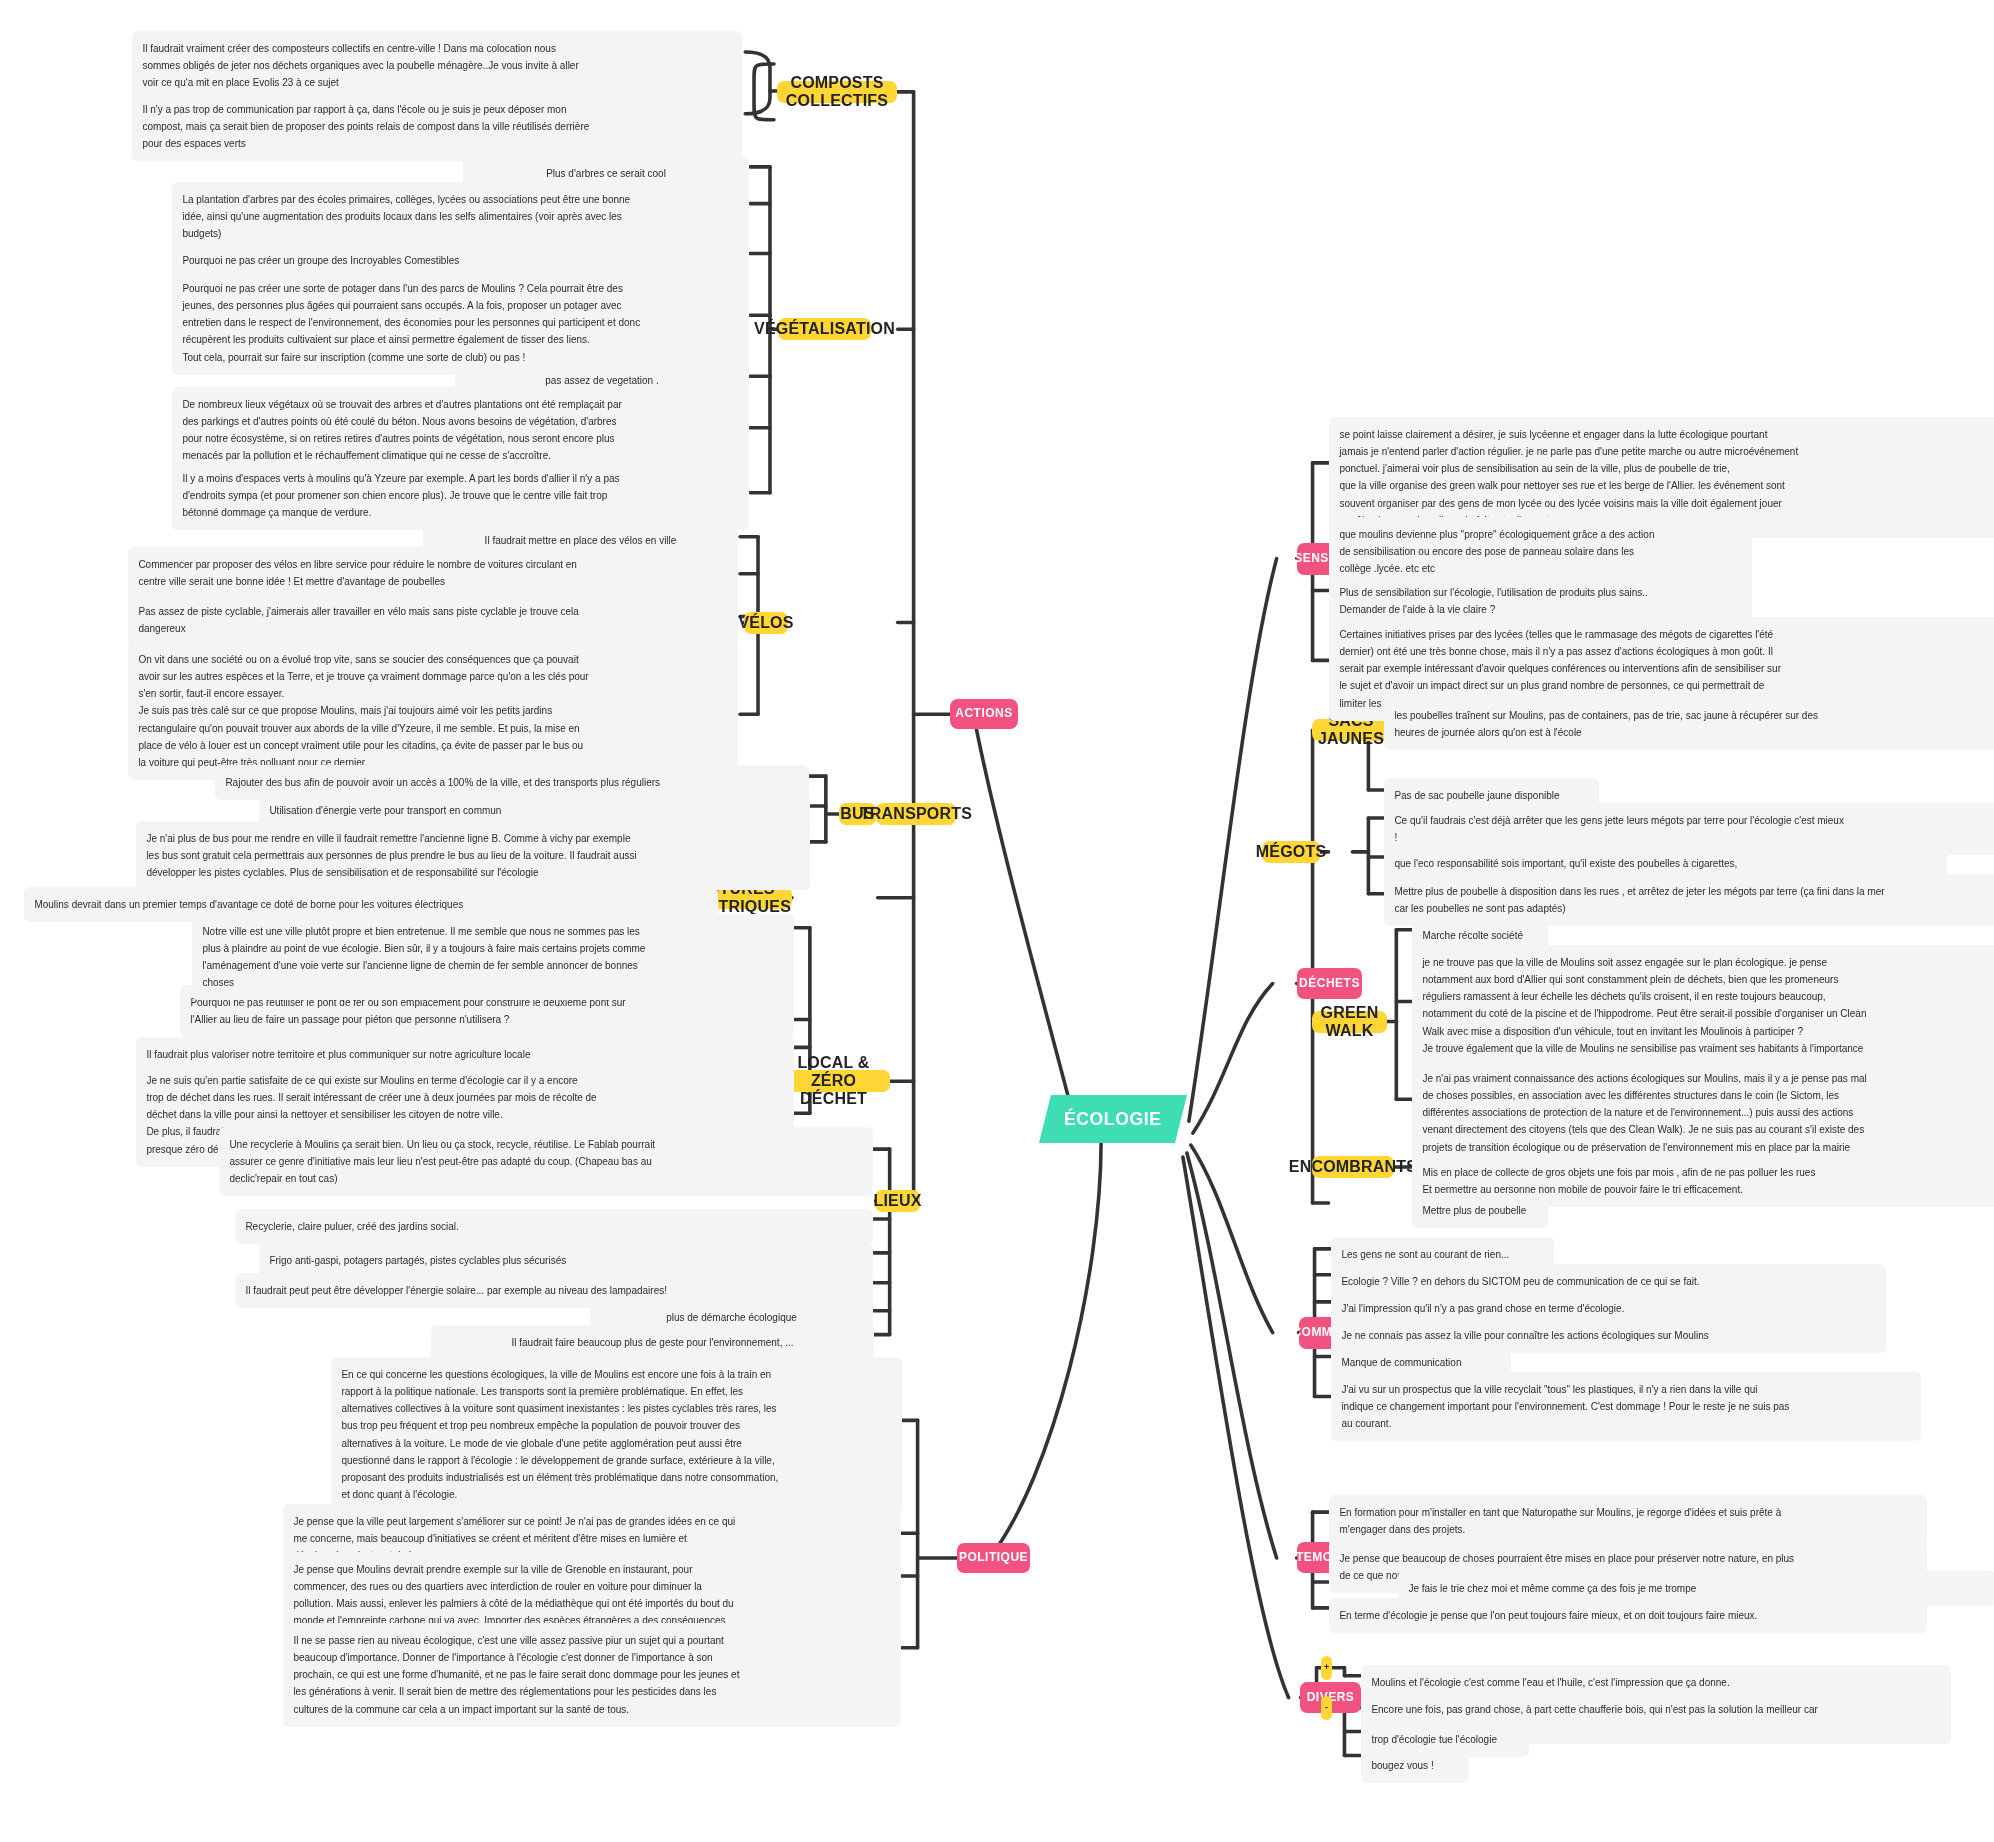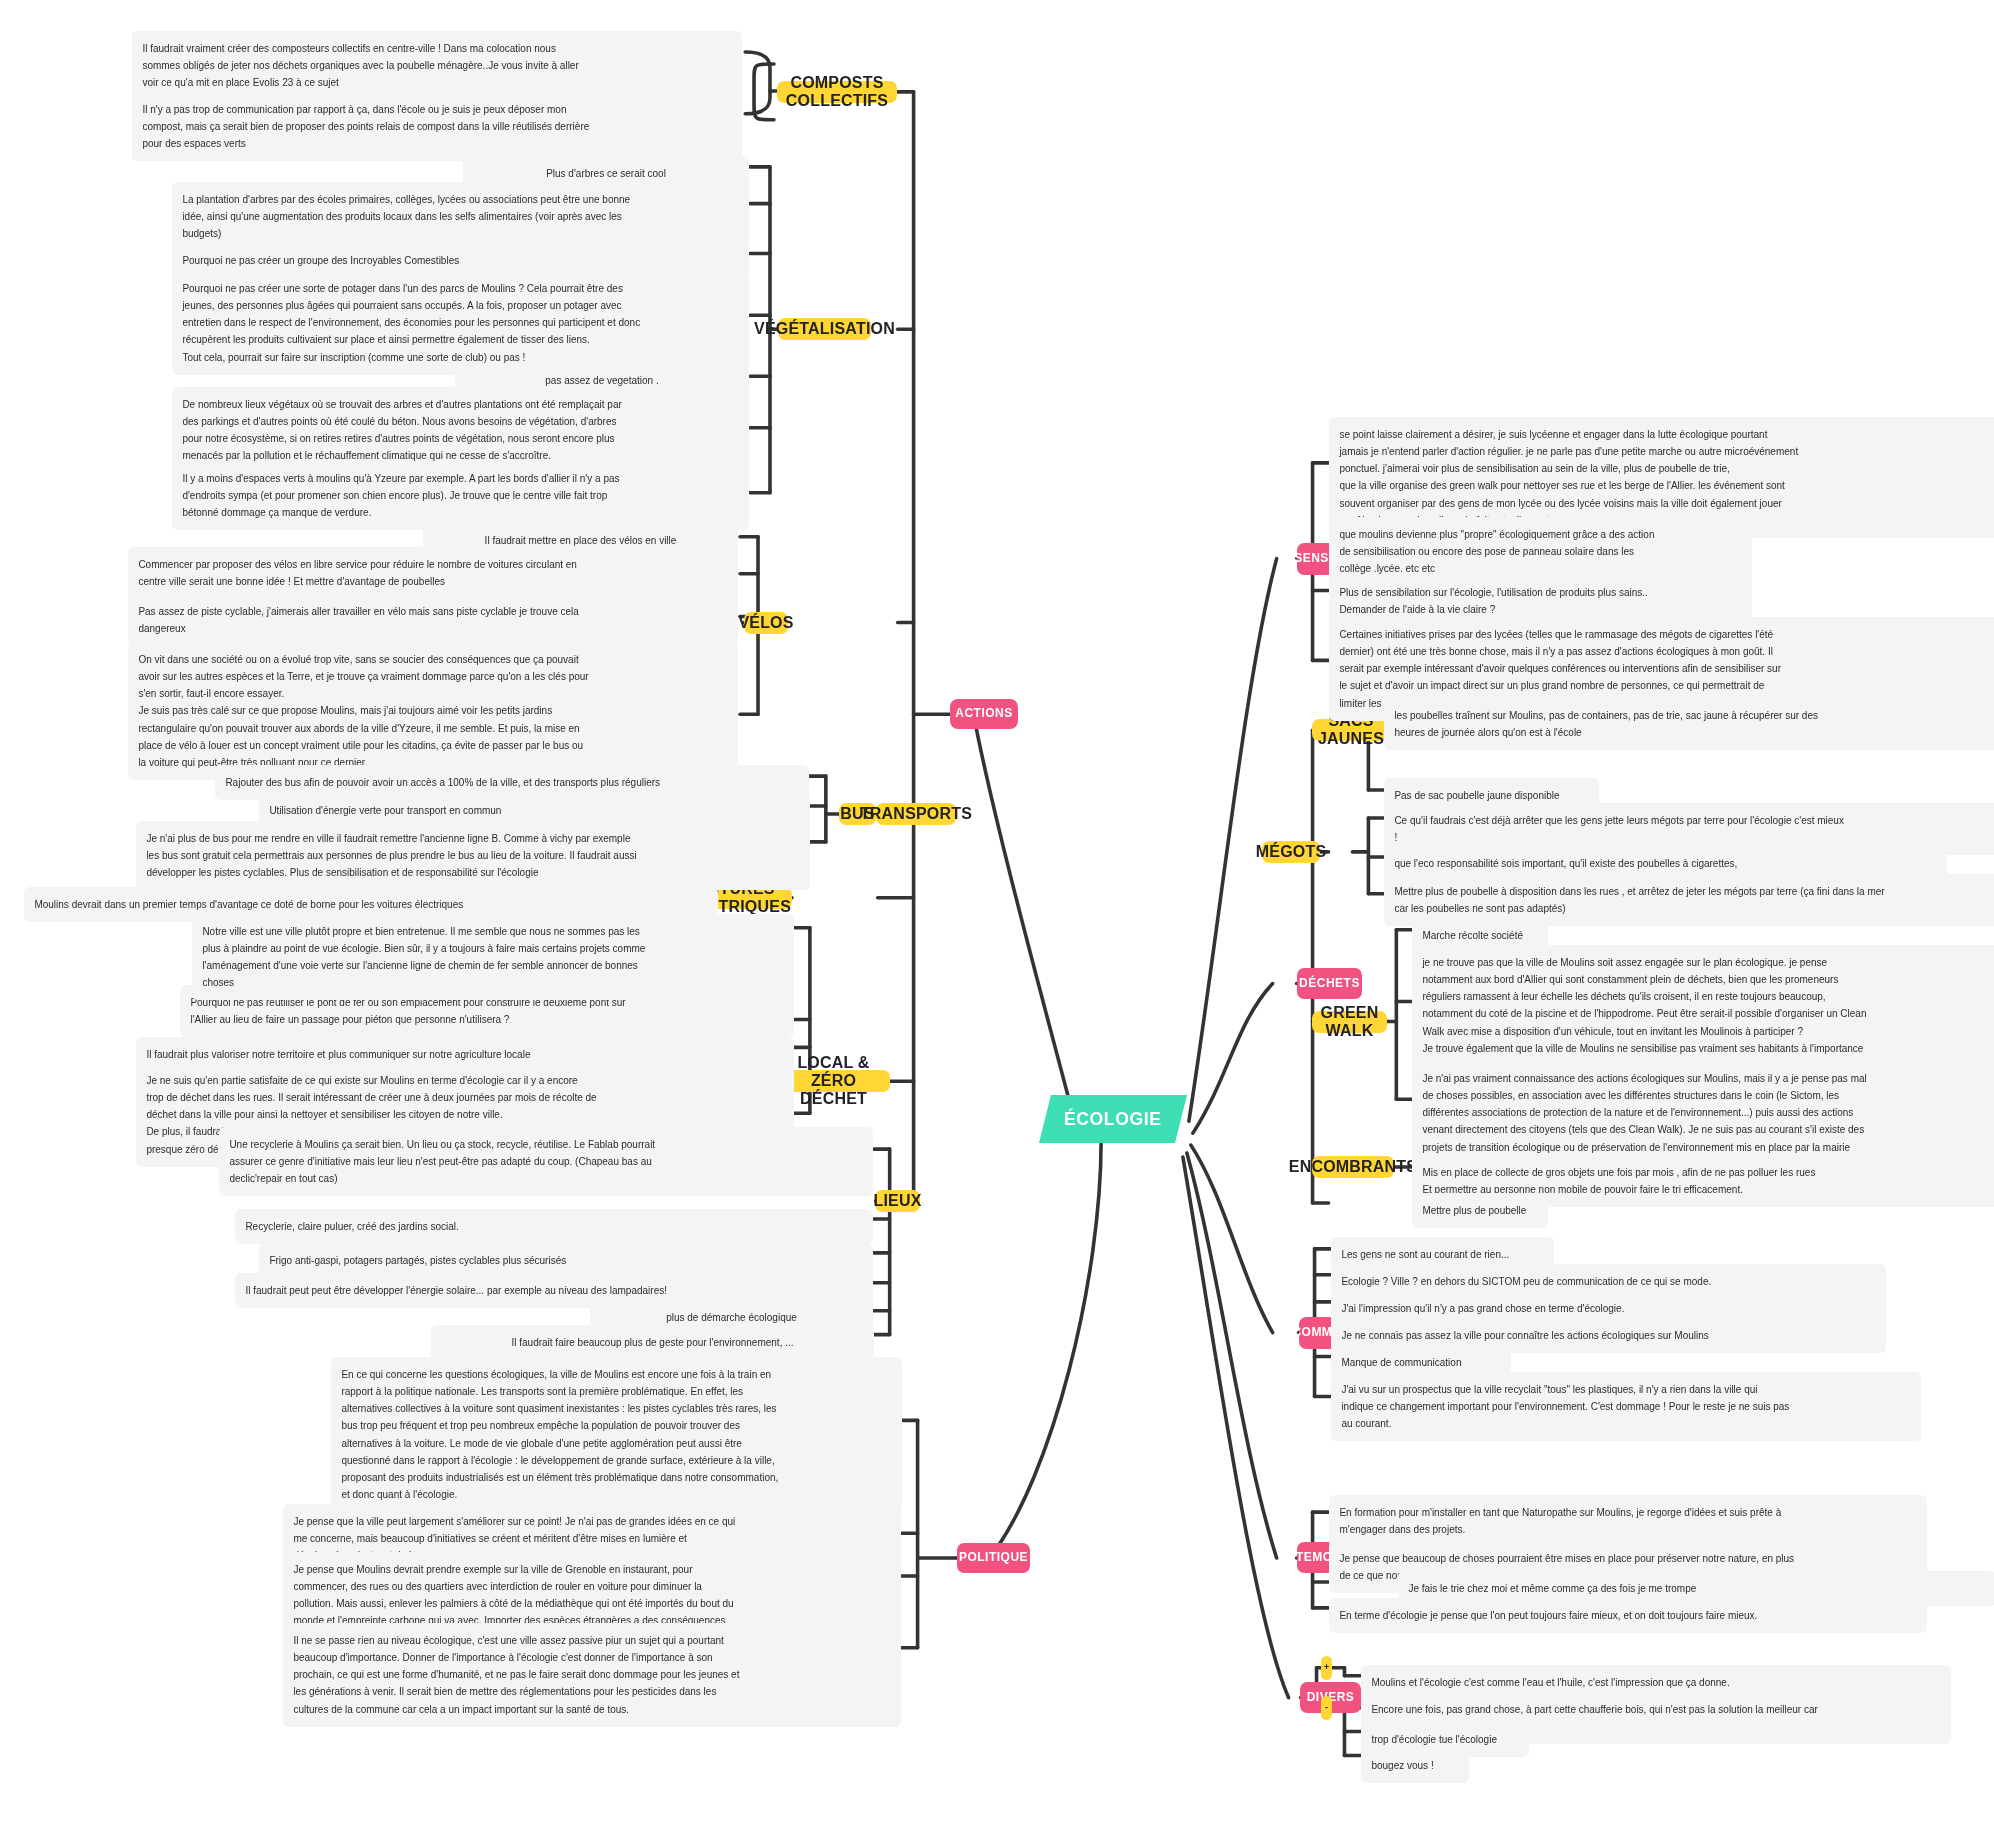--- a/index.html
+++ b/index.html
@@ -406,21 +406,21 @@
 venant directement des citoyens (tels que des Clean Walk). Je ne suis pas au courant s'il existe des
 projets de transition écologique ou de préservation de l'environnement mis en place par la mairie
 mais les différents acteurs politiques ont un rôle très important à jouer dans ce domaine.</div>
 
   <div class="node leaf" style="left:1412px; top:1155px; width:598px;">Mis en place de collecte de gros objets une fois par mois , afin de ne pas polluer les rues
 Et permettre au personne non mobile de pouvoir faire le tri efficacement.</div>
 
   <div class="node leaf" style="left:1412px; top:1193px; width:136px;">Mettre plus de poubelle</div>
 
   <div class="node leaf" style="left:1331px; top:1237px; width:223px;">Les gens ne sont au courant de rien...</div>
-  <div class="node leaf" style="left:1331px; top:1264px; width:555px;">Ecologie ? Ville ? en dehors du SICTOM peu de communication de ce qui se mode.</div>
+  <div class="node leaf" style="left:1331px; top:1264px; width:555px;">Ecologie ? Ville ? en dehors du SICTOM peu de communication de ce qui se fait.</div>
   <div class="node leaf" style="left:1331px; top:1291px; width:555px;">J'ai l'impression qu'il n'y a pas grand chose en terme d'écologie.</div>
   <div class="node leaf" style="left:1331px; top:1318px; width:555px;">Je ne connais pas assez la ville pour connaître les actions écologiques sur Moulins</div>
   <div class="node leaf" style="left:1331px; top:1345px; width:180px;">Manque de communication</div>
   <div class="node leaf" style="left:1331px; top:1372px; width:590px;">J'ai vu sur un prospectus que la ville recyclait "tous" les plastiques, il n'y a rien dans la ville qui
 indique ce changement important pour l'environnement. C'est dommage ! Pour le reste je ne suis pas
 au courant.</div>
 
   <div class="node leaf" style="left:1329px; top:1495px; width:598px;">En formation pour m'installer en tant que Naturopathe sur Moulins, je regorge d'idées et suis prête à
 m'engager dans des projets.</div>
   <div class="node leaf" style="left:1329px; top:1541px; width:598px;">Je pense que beaucoup de choses pourraient être mises en place pour préserver notre nature, en plus

